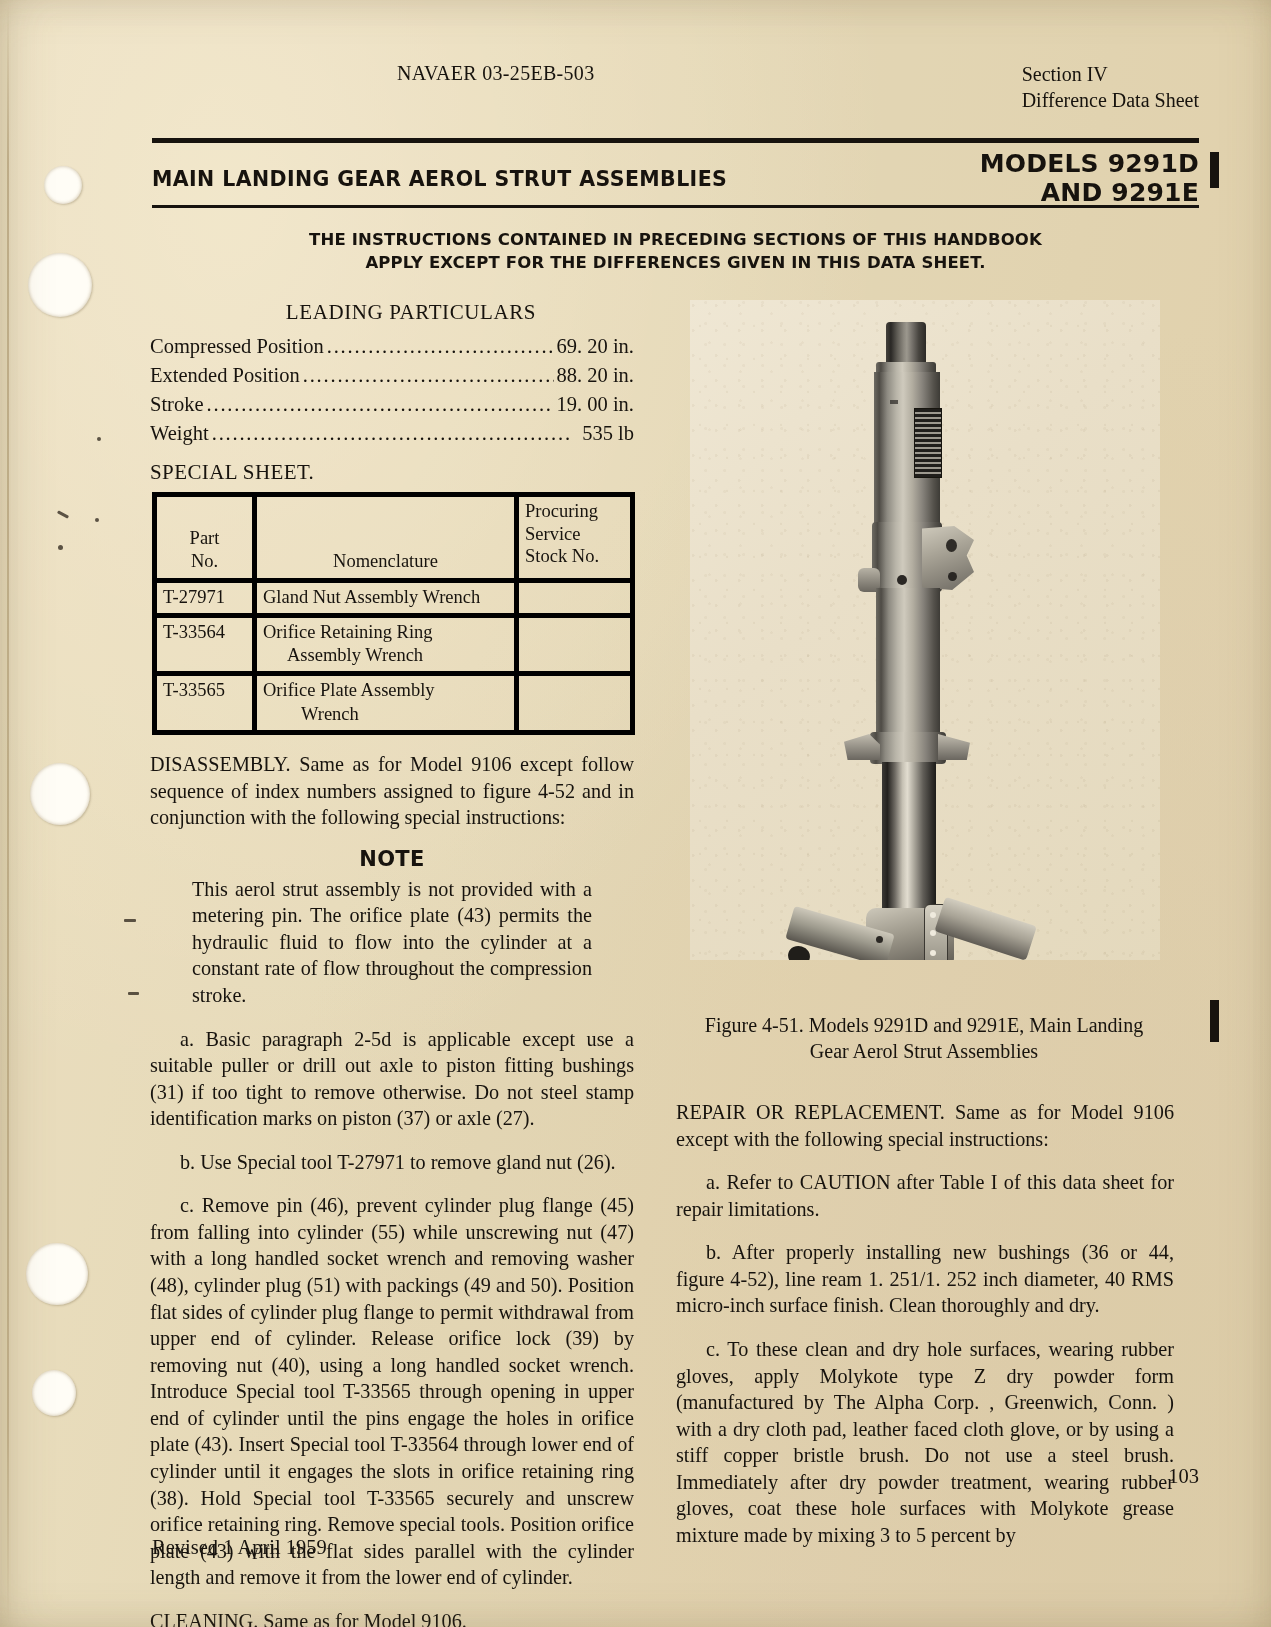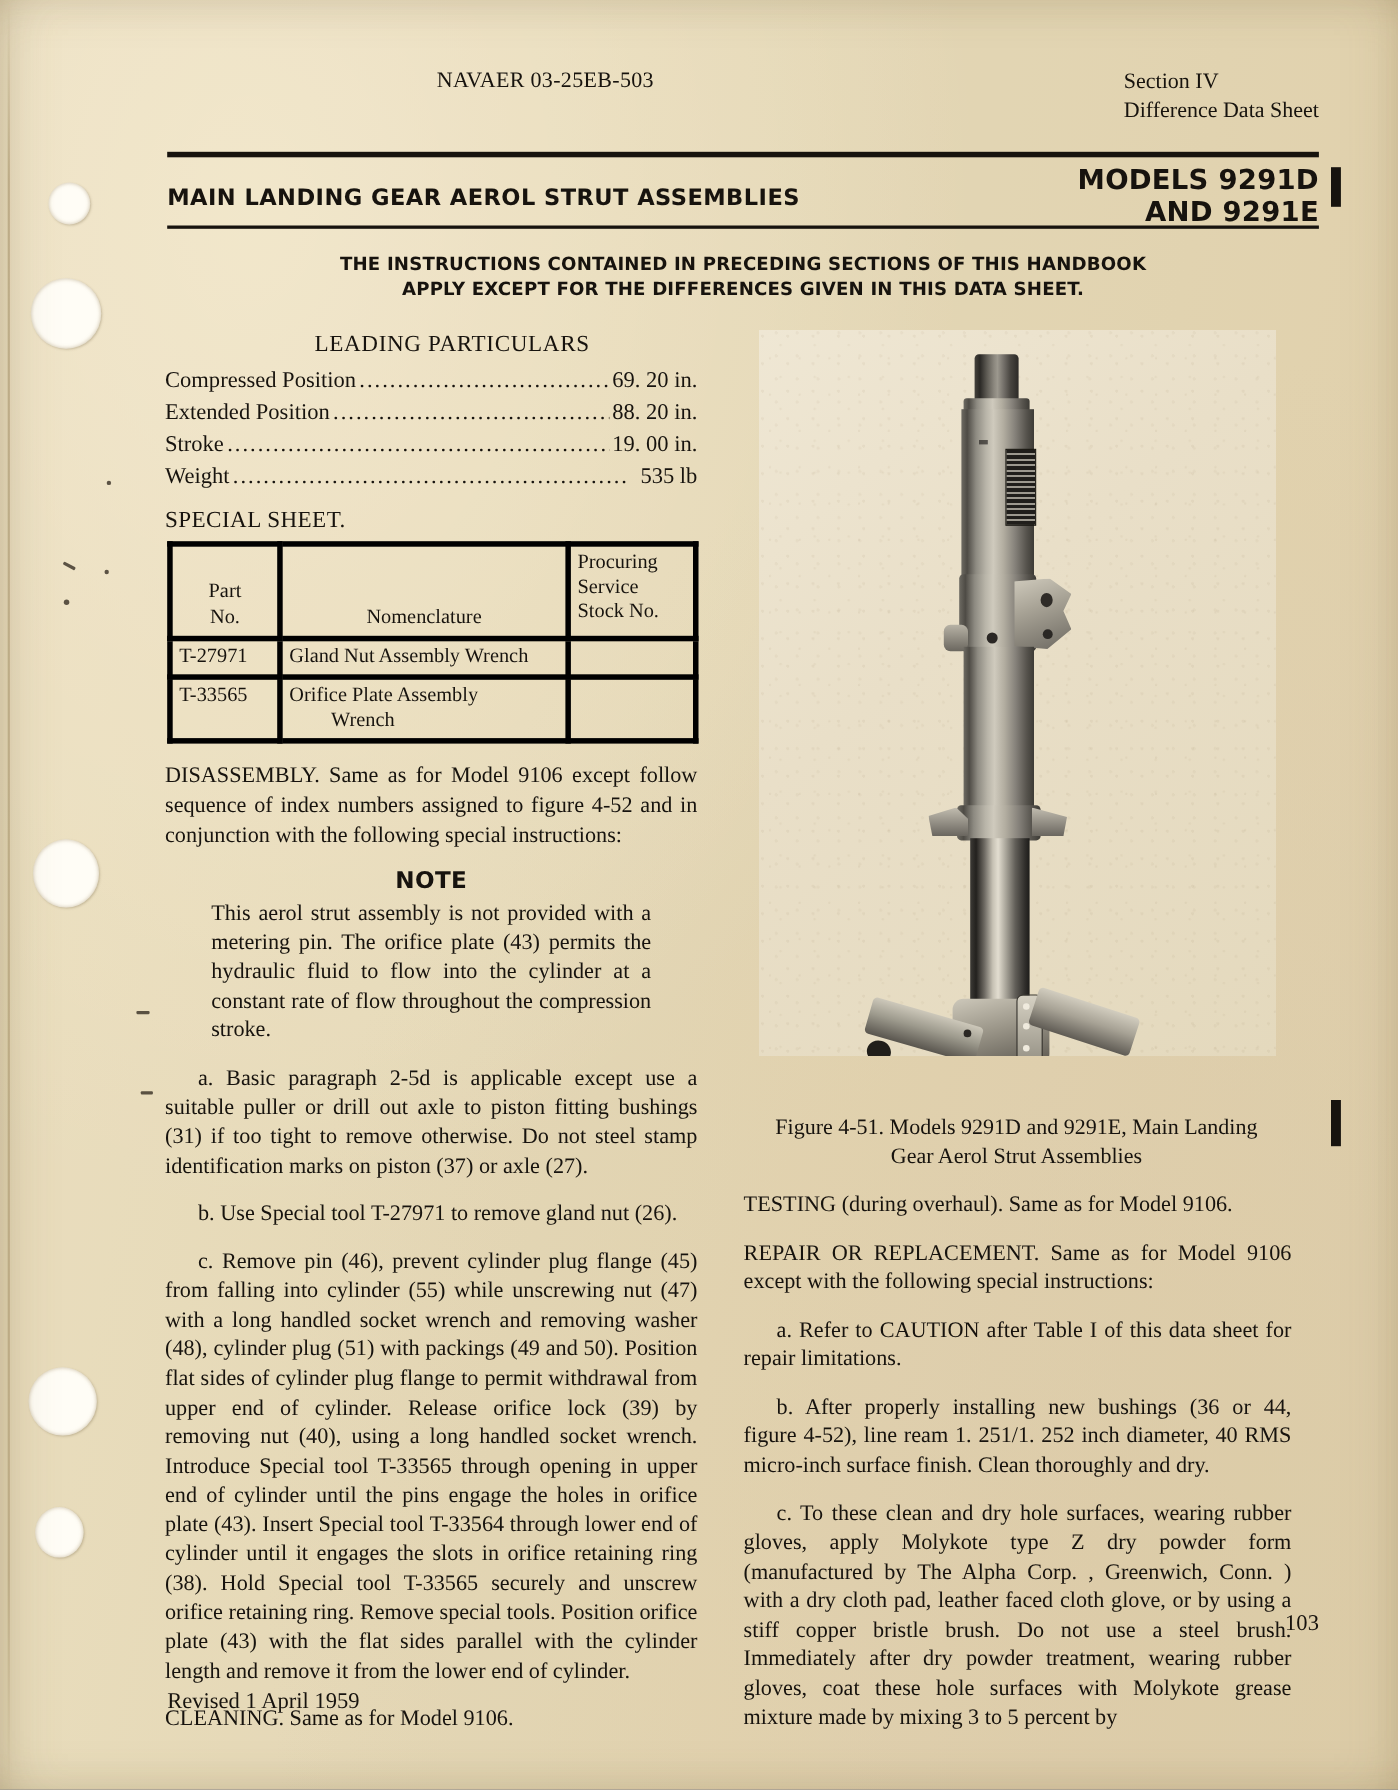--- a/index.html
+++ b/index.html
@@ -464,20 +464,28 @@
       </thead>
       <tbody>
         <tr>
           <td class="part">T-27971</td>
           <td>
             <span>Gland Nut Assembly Wrench</span>
           </td>
           <td></td>
         </tr>
         <tr>
+          <td class="part">T-33564</td>
+          <td>
+            <span>Orifice Retaining Ring</span>
+            <span class="nom-ind2">Assembly Wrench</span>
+          </td>
+          <td></td>
+        </tr>
+        <tr>
           <td class="part">T-33565</td>
           <td>
             <span>Orifice  Plate  Assembly</span>
             <span class="nom-ind">Wrench</span>
           </td>
           <td></td>
         </tr>
       </tbody>
     </table>
 
@@ -493,21 +501,20 @@
 
   </div>
 
   <div class="fig-cap">
     <span>Figure 4-51.  Models 9291D and 9291E,  Main Landing</span>
     <span class="l2">Gear Aerol Strut Assemblies</span>
   </div>
   <div class="change-bar" style="right:52px; top:1000px; height:42px;"></div>
 
   <div class="col-right" style="top:1082px;">
-    <p class="body" style="margin-top:0;">TESTING (during overhaul).  Same as for Model 9106.</p>
     <p class="body">REPAIR OR REPLACEMENT.  Same as for Model 9106 except with the following special instructions:</p>
     <p class="body indent">a.  Refer to CAUTION after Table I of this data sheet for repair limitations.</p>
     <p class="body indent">b.  After properly installing new bushings (36 or 44, figure 4-52), line ream 1. 251/1. 252 inch diameter,  40 RMS micro-inch surface finish.  Clean thoroughly and dry.</p>
     <p class="body indent">c.  To these clean and dry hole surfaces, wearing rubber gloves, apply Molykote type Z dry powder form (manufactured by The Alpha Corp. , Greenwich, Conn. ) with a dry cloth pad, leather faced cloth glove, or by using a stiff copper bristle brush.  Do not use a steel brush. Immediately after dry powder treatment, wearing rubber gloves, coat these hole surfaces with Molykote grease mixture made by mixing 3 to 5 percent by</p>
   </div>
 
   <div class="footer-left">Revised 1 April 1959</div>
   <div class="footer-right">103</div>
 
   <div class="edge-shade"></div>

